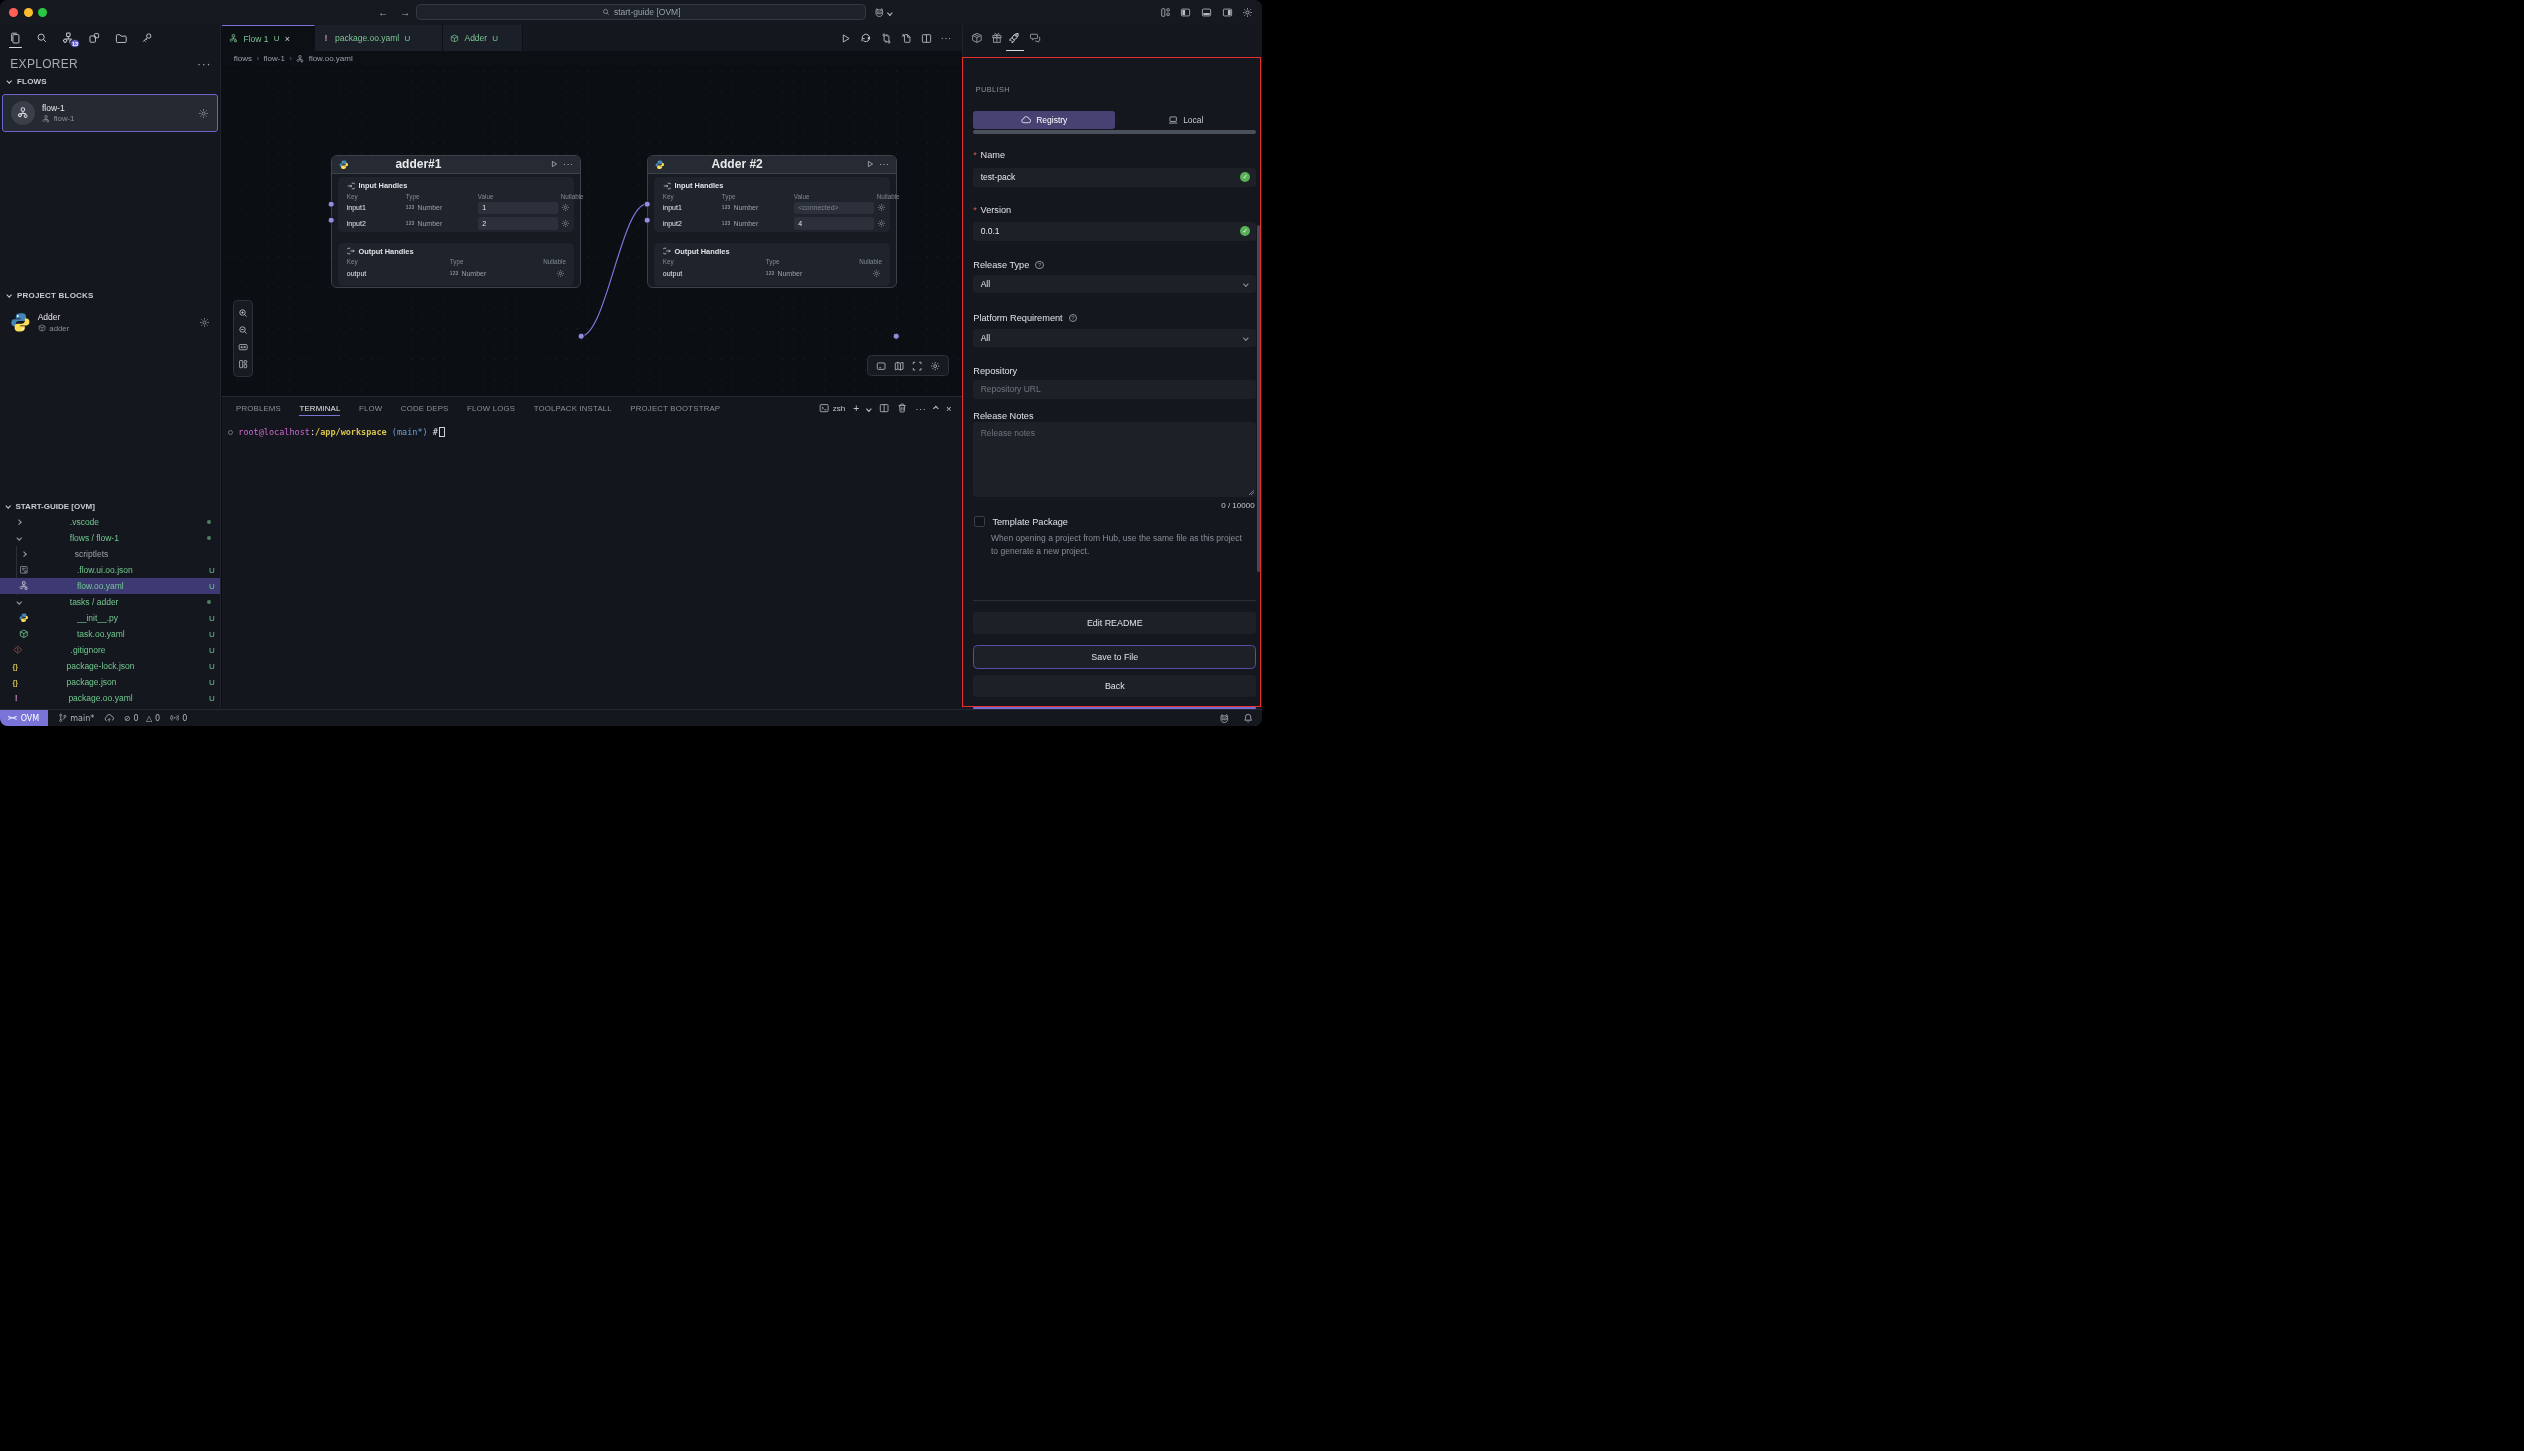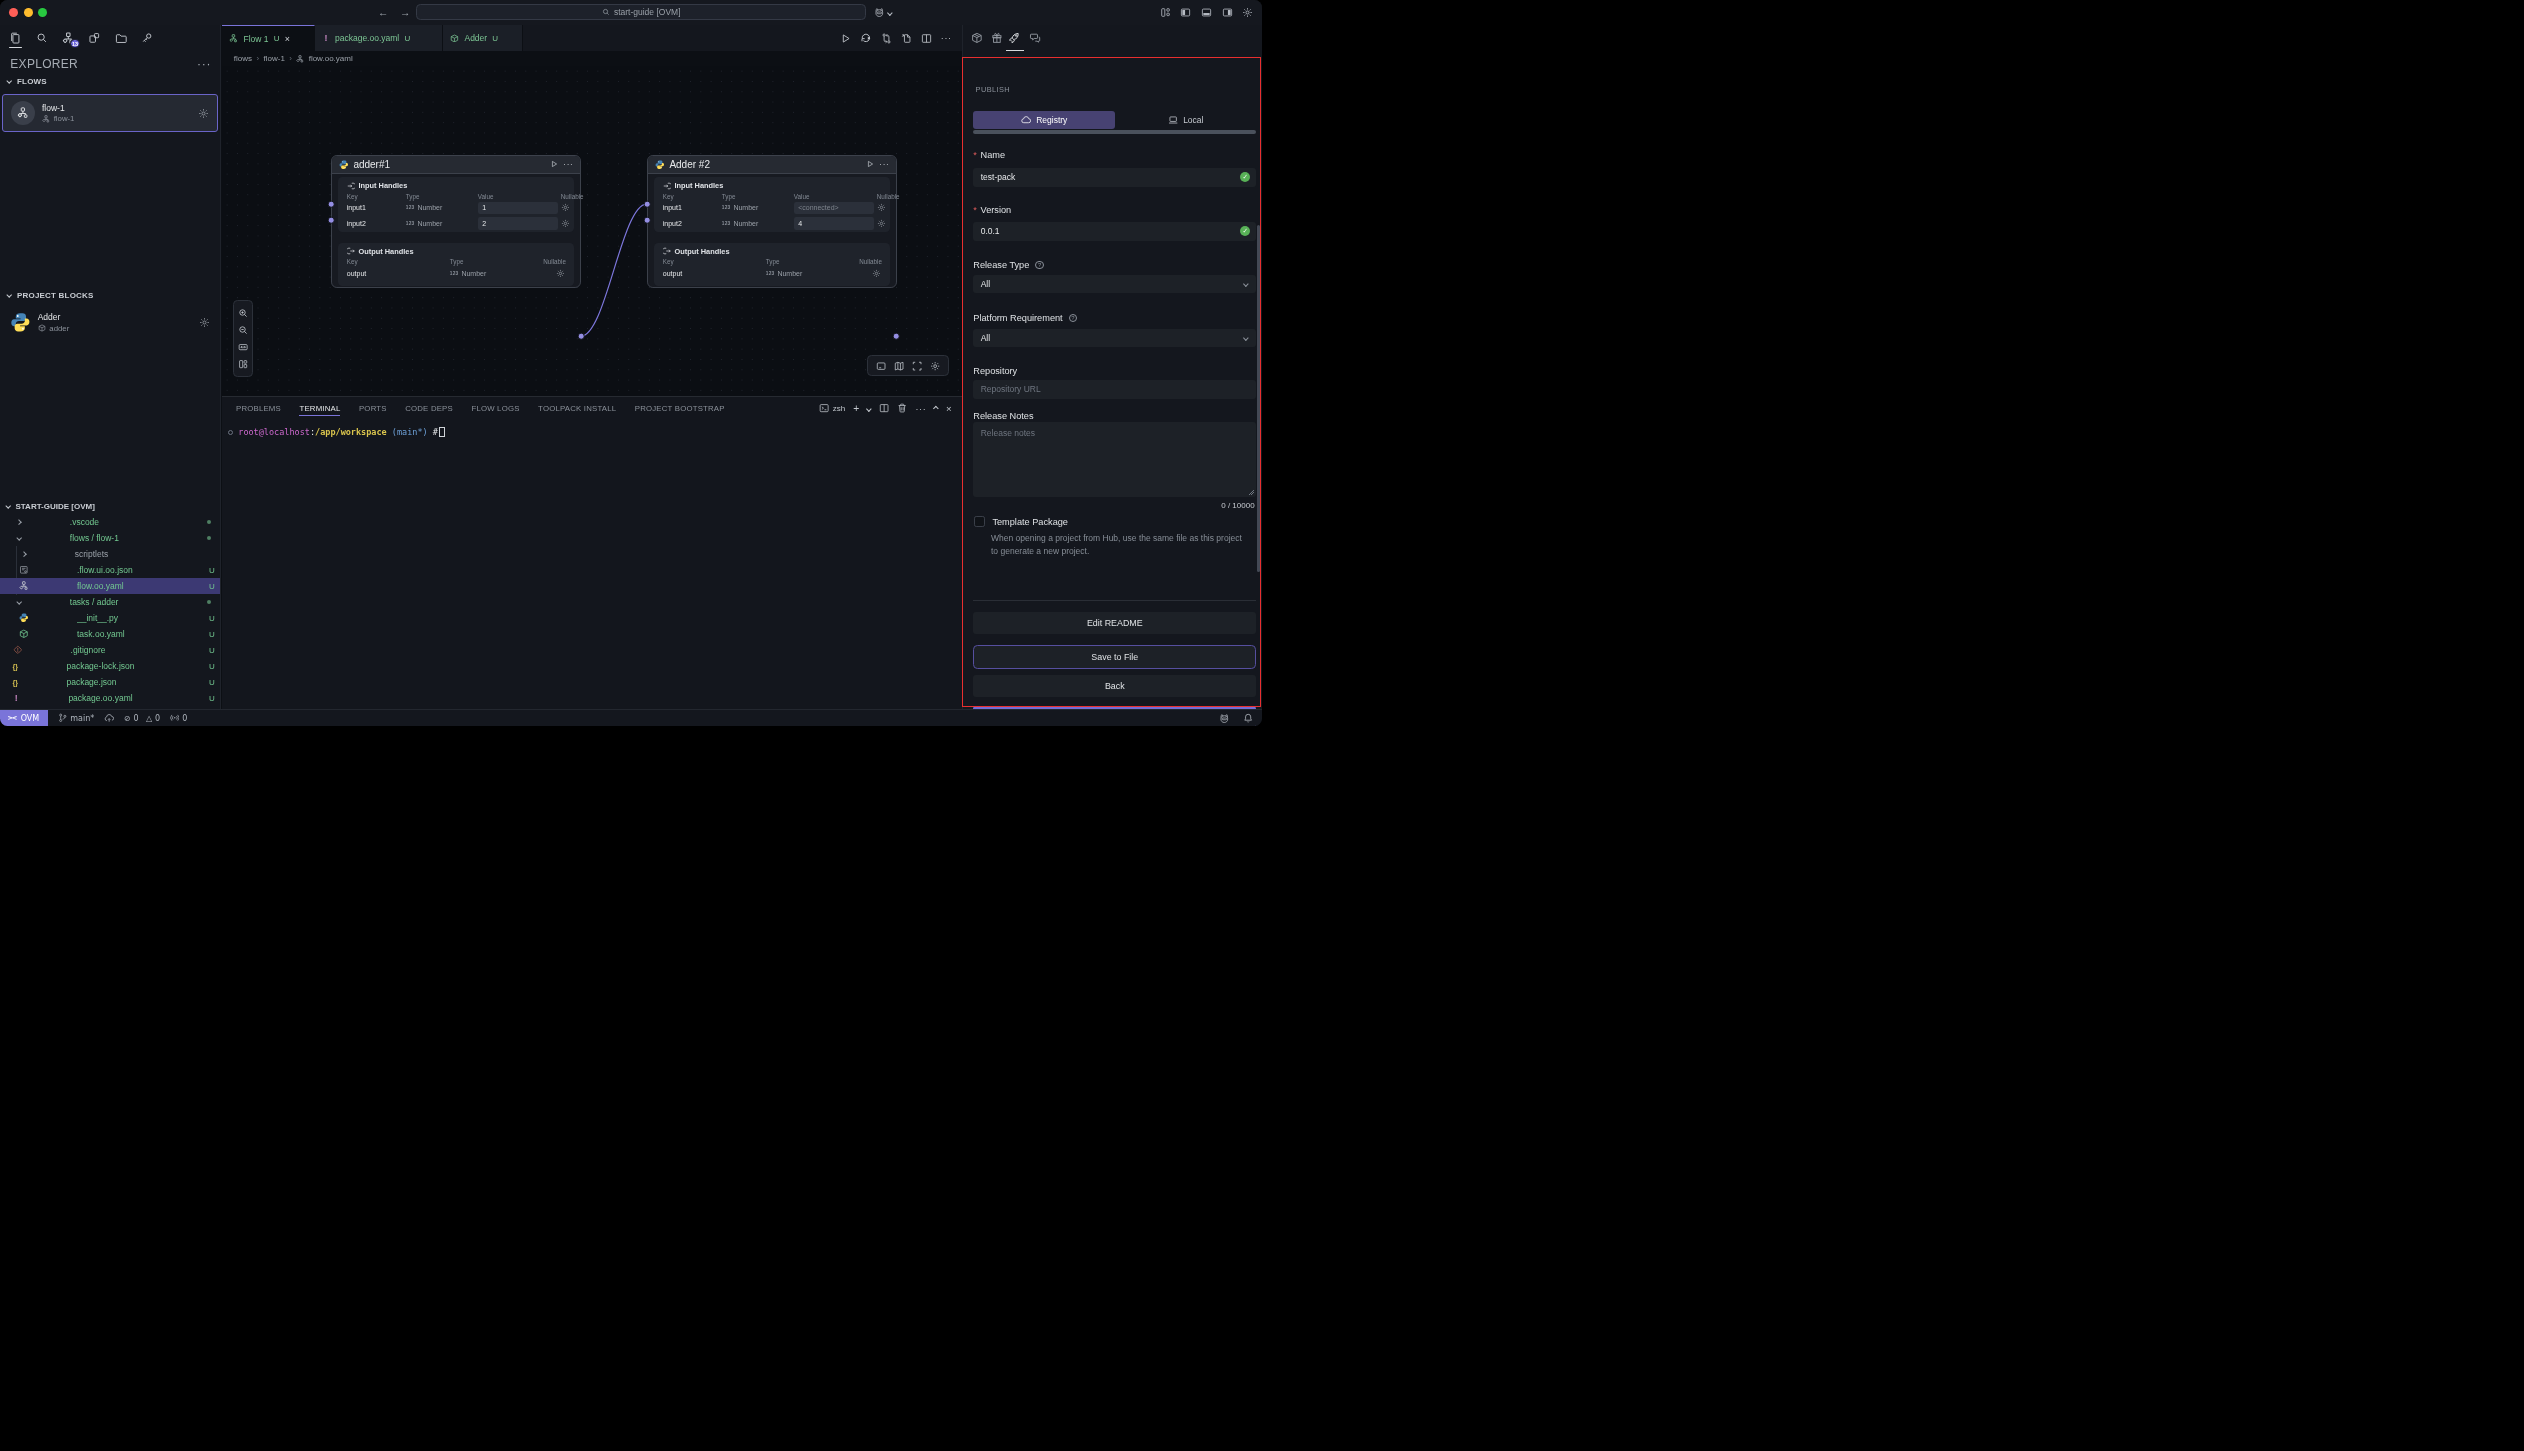--- a/index.html
+++ b/index.html
@@ -57,21 +57,21 @@
   .tab .dirty { font-size:8px; }
   .edit-tools { position:absolute; right:10.3px; top:0; height:26px; display:flex; align-items:center; gap:8.9px; color:#c2c7cd; }
   .breadcrumb { position:absolute; top:51px; left:222px; right:300px; height:15.5px; background:#0c0f14; display:flex; align-items:center; gap:4.4px; padding-left:11.8px; font-size:8px; color:#9aa0a8; }
   .bc-sep { color:#646b74; font-size:8px; }
 
   
   .canvas { position:absolute; top:66px; left:222px; right:300px; height:330px; background:#0b0e13;
     background-image:radial-gradient(#20242e 0.8px, transparent 0.8px); background-size:10.3px 10.3px; overflow:hidden; }
   .node { position:absolute; width:250px; height:133px; background:#171a21; border:0.7px solid #3c414b; border-radius:5.9px; }
   .node-head { height:17.7px; background:#262a32; border-bottom:0.7px solid #3c414b; border-radius:5.2px 5.2px 0 0; display:flex; align-items:center; gap:5.2px; padding:0 6.6px; }
-  .node-title { flex:1; font-size:10px; font-weight:400; color:#e8eaec; }
+  .node-title { flex:1; font-size:12px; font-weight:700; color:#e8eaec;margin-left:42px; }
   .node-head .hic { color:#c2c7cd; }
   .nsec { position:absolute; left:5.9px; right:5.9px; background:#1f232b; border-radius:4.4px; padding:0 8.9px; }
   .nsec.s1 { top:21.4px; height:55px; }
   .nsec.s2 { top:87px; height:43px; }
   .sec-title { display:flex; align-items:center; gap:3.7px; height:12.6px; margin-top:2.2px; font-size:7.4px; font-weight:700; color:#dfe2e6; }
   .ncols { display:grid; height:8px; font-size:6.3px; color:#838a94; align-items:center; }
   .g-in { grid-template-columns:59px 72px 83px 1fr; }
   .g-out { grid-template-columns:59px 1fr 22px; }
   .nrow { display:grid; height:15.5px; align-items:center; font-size:7px; }
   .ncell-type { color:#9aa0a8; display:flex; align-items:center; gap:3px; }
@@ -667,21 +667,21 @@
           <circle cx="8" cy="8" r="2.2"></circle>
           <path d="M8 1.6v2.1M8 12.3v2.1M1.6 8h2.1M12.3 8h2.1M3.4 3.4l1.5 1.5M11.1 11.1l1.5 1.5M12.6 3.4l-1.5 1.5M4.9 11.1l-1.5 1.5"></path>
         </svg>
     </div>
   </div>
 
   <div class="terminal">
     <div class="term-tabs">
       <span class="ttab">PROBLEMS</span>
       <span class="ttab active">TERMINAL</span>
-      <span class="ttab">PORTS</span>
+      <span class="ttab">FLOW</span>
       <span class="ttab">CODE DEPS</span>
       <span class="ttab">FLOW LOGS</span>
       <span class="ttab">TOOLPACK INSTALL</span>
       <span class="ttab">PROJECT BOOTSTRAP</span>
     </div>
     <div class="term-ctl">
       <span class="zshgrp">
         <svg class="ic" width="10.3" height="10.3" viewBox="0 0 16 16" fill="none" stroke="currentColor" stroke-width="1.2">
             <rect x="1.8" y="2.5" width="12.4" height="11" rx="1.5"></rect>
             <path d="m4.5 6 2.5 2-2.5 2M8.5 10.5h3"></path>

